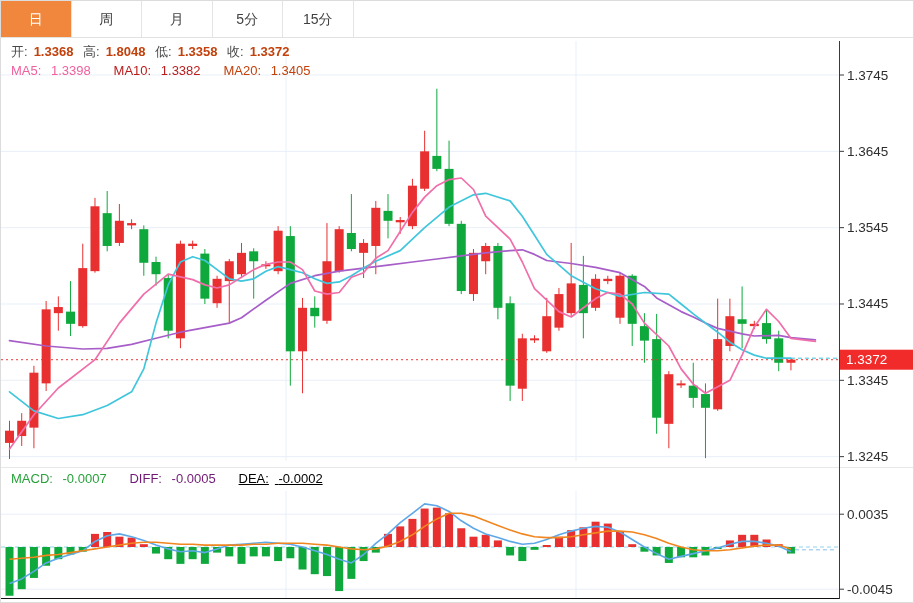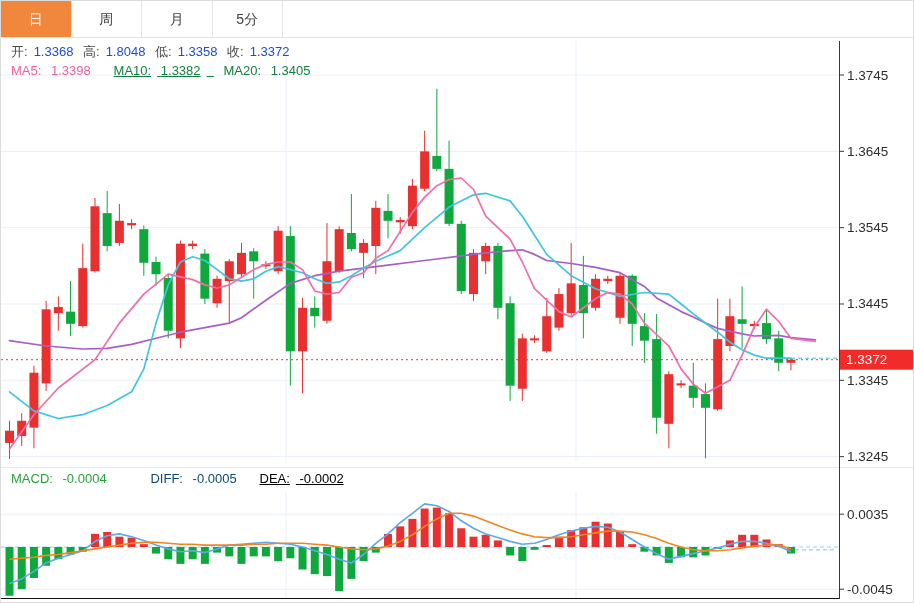--- a/index.html
+++ b/index.html
@@ -5,35 +5,36 @@
   html,body{margin:0;padding:0;background:#fff;}
   .app{position:relative;width:914px;height:603px;background:#fff;border:1px solid #dcdcdc;box-sizing:border-box;
        font-family:"Liberation Sans","DejaVu Sans",sans-serif;overflow:hidden;}
   .tabbar{position:absolute;left:0;top:0;width:914px;height:36px;border-bottom:1px solid #e2e2e2;display:flex;background:#fff;}
   .tab{width:70.5px;height:36px;line-height:36px;text-align:center;font-size:14px;color:#3f3f3f;
        border-right:1px solid #e4e4e4;box-sizing:border-box;cursor:pointer;background:#fff;}
   .tab.active{background:#f0873d;color:#fff;}
   .legend-row{position:absolute;left:10px;font-size:13px;white-space:nowrap;z-index:3;}
   .legend-row span{margin-right:6px;}
   .lab{color:#4a4a4a;}
-  .val-red{color:#1d4ed8;}
-  .ma5{color:#f0609f;text-align:center;} .ma10{color:#15803d;text-decoration:underline;} .ma20{color:#15803d;text-align:center;}
-  .macdL{color:#27a23a;} .diffL{color:#0c4a6e;margin-left:21px;} .deaL{color:#000000;text-decoration:underline;}
+  .val-red{color:#c2410c;font-weight:bold;}
+  .ma5{color:#f0609f;text-align:center;} .ma10{color:#b91c1c;} .ma20{color:#c2410c;text-align:center;}
+  .macdL{color:#27a23a;} .diffL{color:#701a75;} .deaL{color:#000000;text-decoration:underline;}
   svg{position:absolute;left:0;top:0;}
 </style>
 </head>
 <body>
 
 <div class="app">
 
   <div class="tabbar">
     <div class="tab active" style="background: rgb(240, 135, 61);">日</div>
     <div class="tab">周</div>
     <div class="tab">月</div>
     <div class="tab">5分</div>
+    <div class="tab">15分</div>
   </div>
 
   <svg id="chart-svg" width="914" height="603">
       <g>
         <line x1="0" y1="74" x2="838" y2="74" stroke="#e9eff8" stroke-width="1"></line>
         <line x1="0" y1="150.33000000000007" x2="838" y2="150.33000000000007" stroke="#e9eff8" stroke-width="1"></line>
         <line x1="0" y1="226.66000000000014" x2="838" y2="226.66000000000014" stroke="#e9eff8" stroke-width="1"></line>
         <line x1="0" y1="302.99000000000024" x2="838" y2="302.99000000000024" stroke="#e9eff8" stroke-width="1"></line>
         <line x1="0" y1="379.3200000000003" x2="838" y2="379.3200000000003" stroke="#e9eff8" stroke-width="1"></line>
         <line x1="0" y1="455.6500000000003" x2="838" y2="455.6500000000003" stroke="#e9eff8" stroke-width="1"></line>
@@ -306,18 +307,18 @@
     <span class="lab">收:</span><span class="val-red">1.3372</span>
   </div>
 
   <div class="legend-row" style="top:62px;">
     <span class="ma5"><span>MA5:</span> <span>1.3398</span>&nbsp;&nbsp;</span>
     <span class="ma10"><span>MA10:</span> <span>1.3382</span>&nbsp;&nbsp;</span>
     <span class="ma20"><span>MA20:</span> <span>1.3405</span></span>
   </div>
 
   <div class="legend-row" style="top:470px;">
-    <span class="macdL"><span>MACD:</span> <span>-0.0004</span>&nbsp;&nbsp;</span>
+    <span class="macdL"><span>MACD:</span> <span>-0.0007</span>&nbsp;&nbsp;</span>
     <span class="diffL"><span>DIFF:</span> <span>-0.0005</span>&nbsp;&nbsp;</span>
     <span class="deaL"><span>DEA:</span> <span>-0.0002</span></span>
   </div>
 
 </div>
 
 </body></html>

